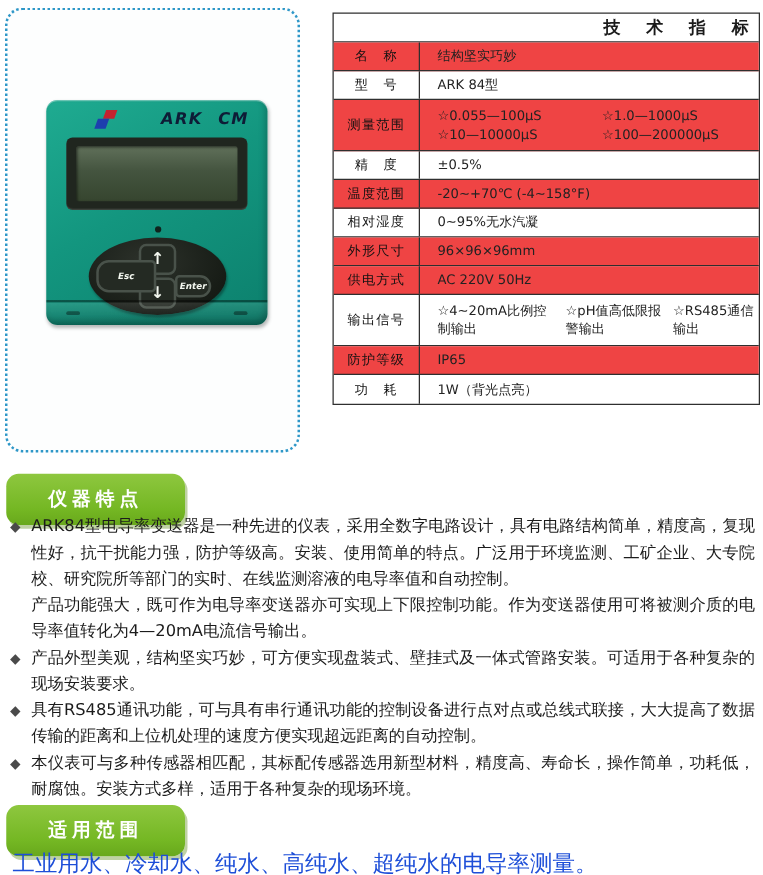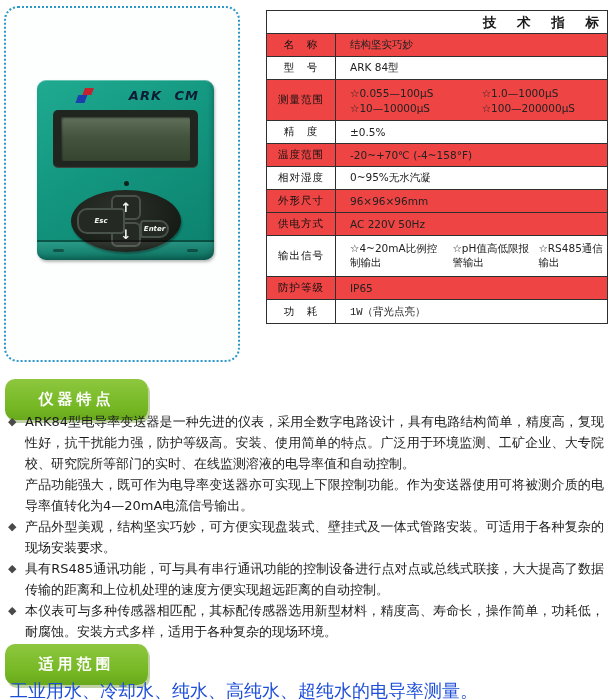--- a/index.html
+++ b/index.html
@@ -62,21 +62,21 @@
   
   .spec{
     position:absolute;left:266px;top:10px;width:342px;border:1px solid #2f2f2f;
     box-sizing:border-box;background:#fff;
   }
   .spec-title{
     height:22px;line-height:22px;text-align:right;font-weight:bold;font-size:13.5px;
     letter-spacing:8px;border-bottom:1px solid #2f2f2f;
   }
   .srow{display:flex;border-bottom:1px solid #2f2f2f;font-size:10.5px;box-sizing:border-box;}
-  .srow:last-child{border-bottom:none;font-family:Liberation Mono, monospace;}
+  .srow:last-child{border-bottom:none;}
   .srow.alt{background:#ef4444;}
   .h1{height:23px;} .h2{height:41px;}
   .cell-label{
     width:68px;flex:none;border-right:1px solid #2f2f2f;display:flex;align-items:center;
     justify-content:center;letter-spacing:1px;color:#111;
   }
   .cell-value{flex:1;display:flex;align-items:center;padding-left:14px;color:#222;}
   .range-grid{display:grid;grid-template-columns:1.05fr 1fr;align-content:center;row-gap:3px;}
   .output-lines{justify-content:center;align-items:center;row-gap:3px;}
   .output-l1{display:flex;gap:8px;}

